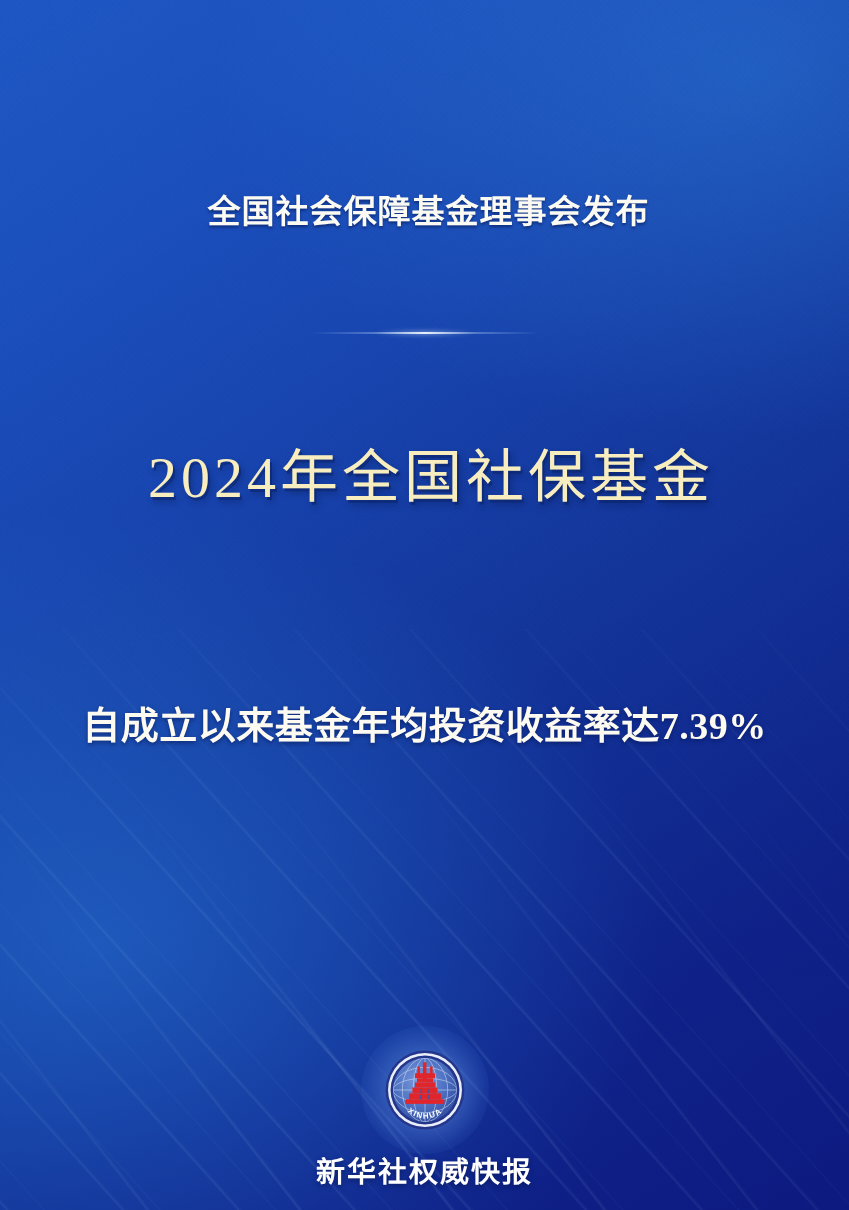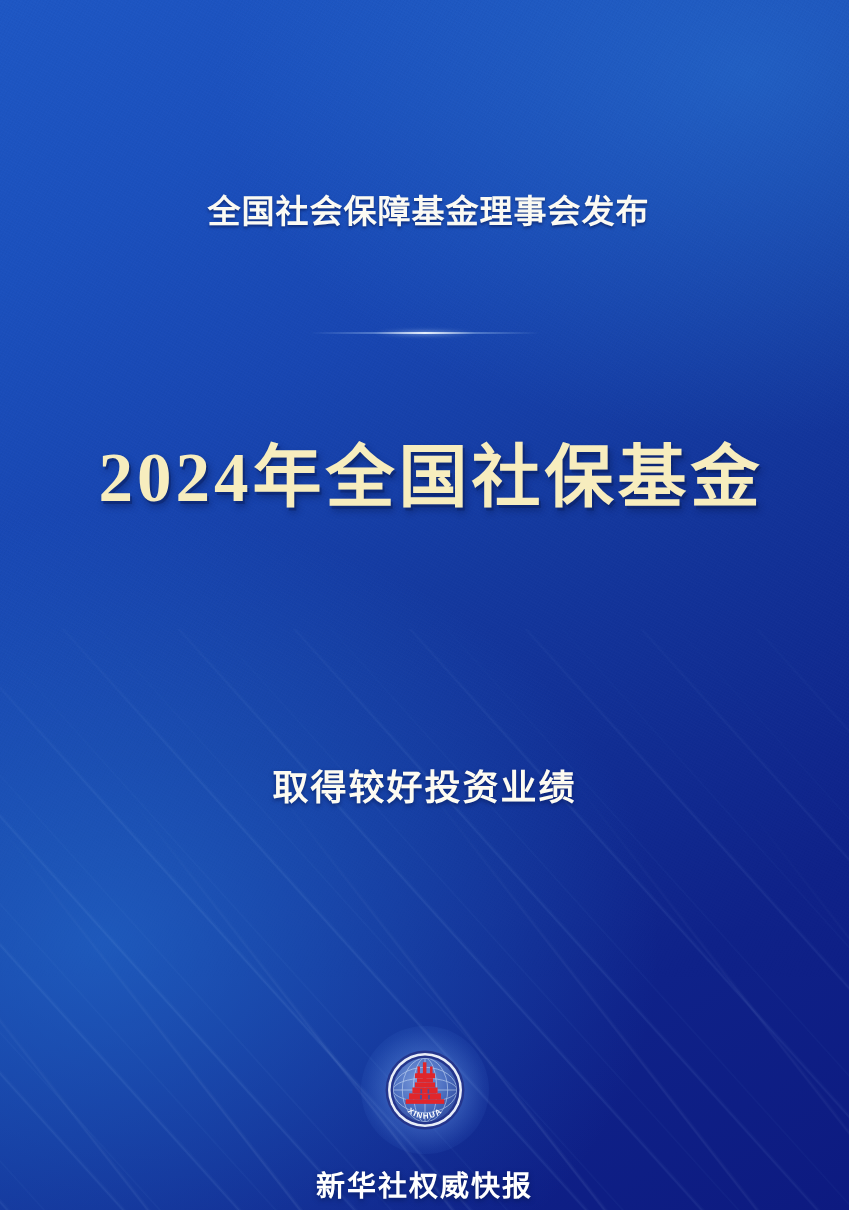--- a/index.html
+++ b/index.html
@@ -144,22 +144,22 @@
 
   
   .hero {
     position: absolute;
     top: 437px;
     left: 0;
     right: 0;
   }
   .hero-line {
     color: #f7edbe;
-    font-weight: bold;
-    font-size: 69px;
+    font-weight: normal;
+    font-size: 58px;
     line-height: 82px;
     letter-spacing: 4px;
     white-space: nowrap;
     text-shadow:
       2px 3px 0 rgba(10,32,100,0.50),
       3px 5px 7px rgba(5,20,70,0.40);
     padding-left: 13px;
   }
 
   
@@ -208,21 +208,21 @@
       rgba(90,150,240,0.10) 66%,
       rgba(90,150,240,0) 80%);
   }
   .logo-svg {
     position: relative;
     display: block;
     width: 84px;
     height: 84px;
   }
   .footer-caption {
-    margin-top: 30px;
+    margin-top: 16px;
     color: #ffffff;
     font-weight: bold;
     font-size: 29px;
     letter-spacing: 2px;
     text-shadow: 0 2px 5px rgba(4,18,72,0.6);
     white-space: nowrap;
   }
 </style>
 </head>
 <body>
@@ -239,21 +239,21 @@
       <div class="header-line">全国社会保障基金理事会发布</div>
     </div>
 
     <div class="divider"></div>
 
     <div class="hero">
       <div class="hero-line">2024年全国社保基金</div>
     </div>
 
     <div class="body-lines">
-      <div class="body-line second">取得较好投资业绩</div>
+      <div class="body-line">自成立以来基金年均投资收益率达7.39%</div>
     </div>
 
     <div class="footer">
       <div class="logo-wrap">
         <div class="logo-glow"></div>
         <svg class="logo-svg" viewBox="0 0 100 100">
           <defs>
             <radialGradient id="globeGrad" cx="42%" cy="36%" r="70%">
               <stop offset="0%" stop-color="#7d9ddc"></stop>
               <stop offset="55%" stop-color="#4f72c3"></stop>

